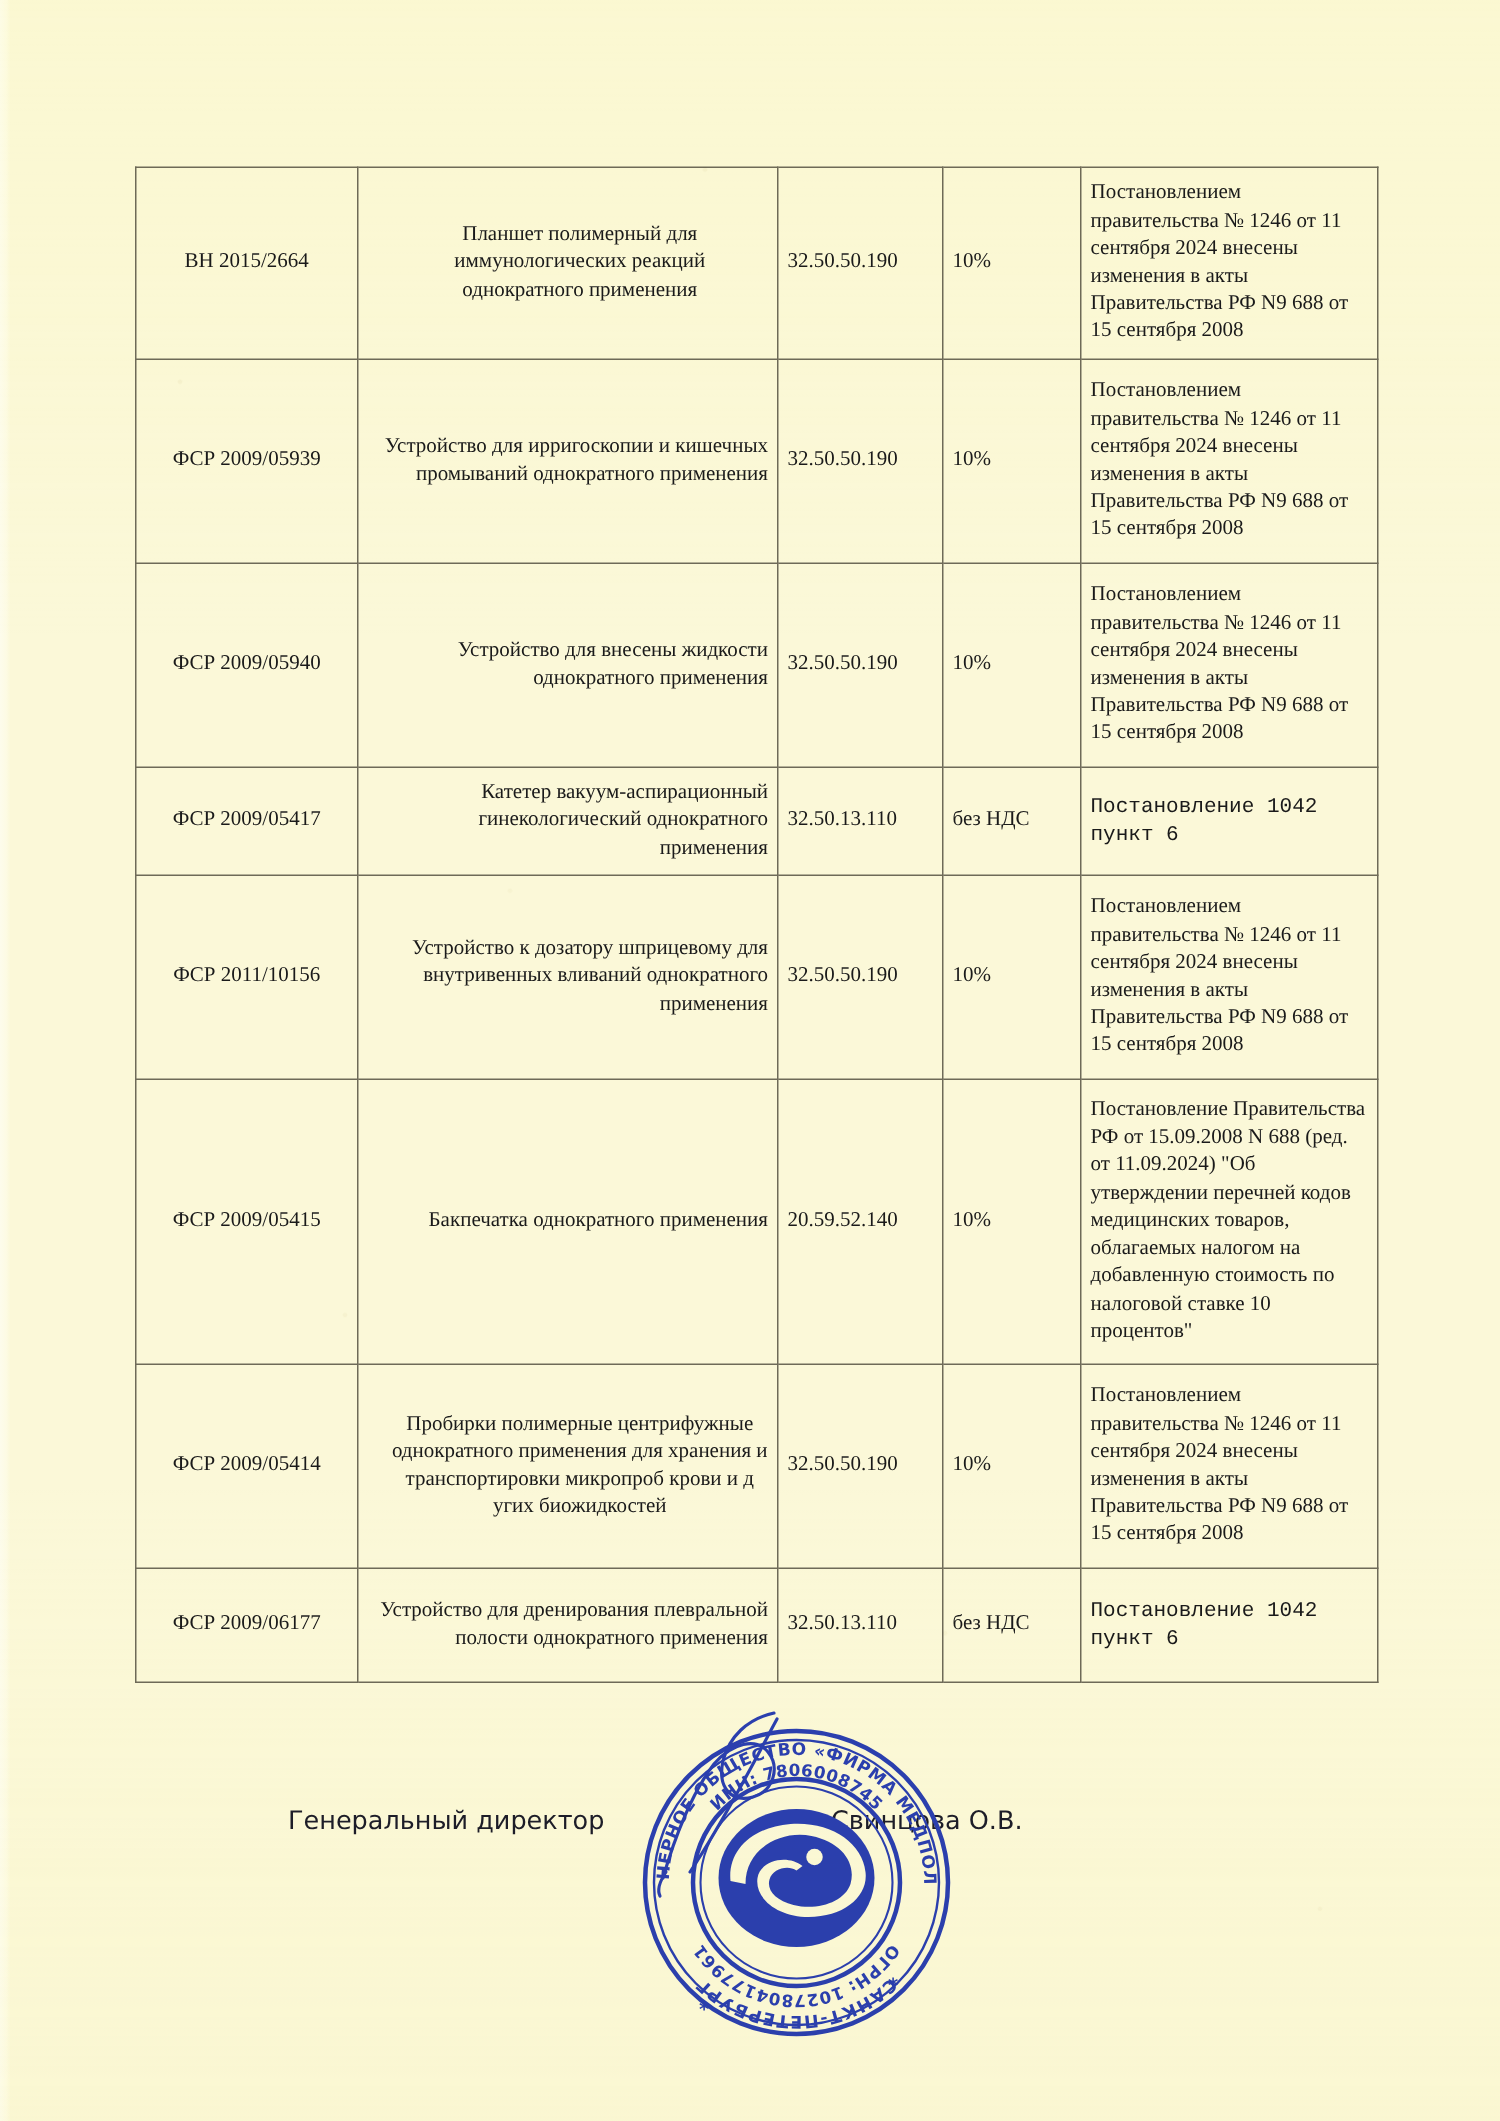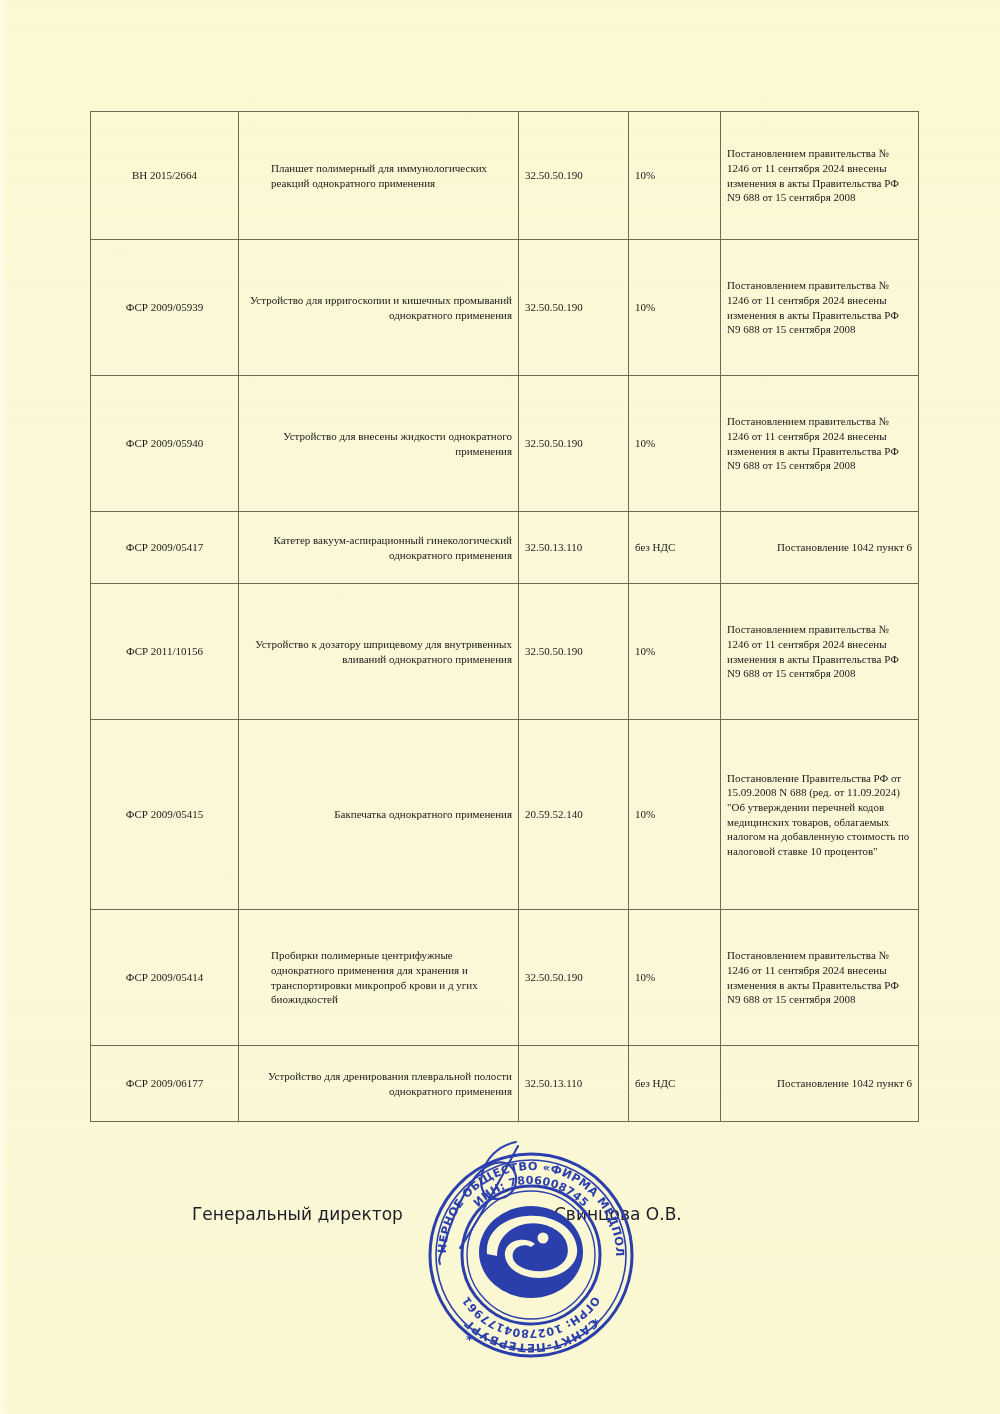--- a/index.html
+++ b/index.html
@@ -46,59 +46,60 @@
     left: 90px;
     top: 111px;
     width: 828px;
     border-collapse: collapse;
     table-layout: fixed;
   }
   .doc-table td {
     border: 1px solid #6e6a58;
     padding: 7px 6px;
     vertical-align: middle;
-    font-size: 11px;
+    font-size: 14px;
     line-height: 1.32;
   }
   col.c-reg  { width: 148px; }
   col.c-desc { width: 280px; }
   col.c-code { width: 110px; }
   col.c-vat  { width: 92px; }
   col.c-note { width: 198px; }
 
   .cell-reg {
     text-align: center;
     font-size: 15.5px;
   }
   .cell-desc {
     text-align: right;
     font-size: 16px;
     line-height: 1.36;
   }
   .cell-desc.left-lean {
-    text-align: left;
-    padding-left: 32px;
+    text-align: center;
+    padding-left: 22px;
   }
   .cell-code, .cell-vat {
     text-align: left;
     font-size: 15.5px;
   }
   .cell-vat { font-size: 15px; }
   .cell-note {
     font-size: 14.2px;
     line-height: 1.30;
     text-align: left;
     padding-left: 9px;
     vertical-align: top;
     padding-top: 8px;
   }
   .cell-note.centered {
-    text-align: right;
+    text-align: left;
     vertical-align: middle;
     padding-top: 7px;
+    font-family: Liberation Mono, monospace;
   }
   .cell-note.centered-top {
     text-align: left;
     vertical-align: middle;
   }
 
   
   .sign-row {
     position: absolute;
     left: 176px;

